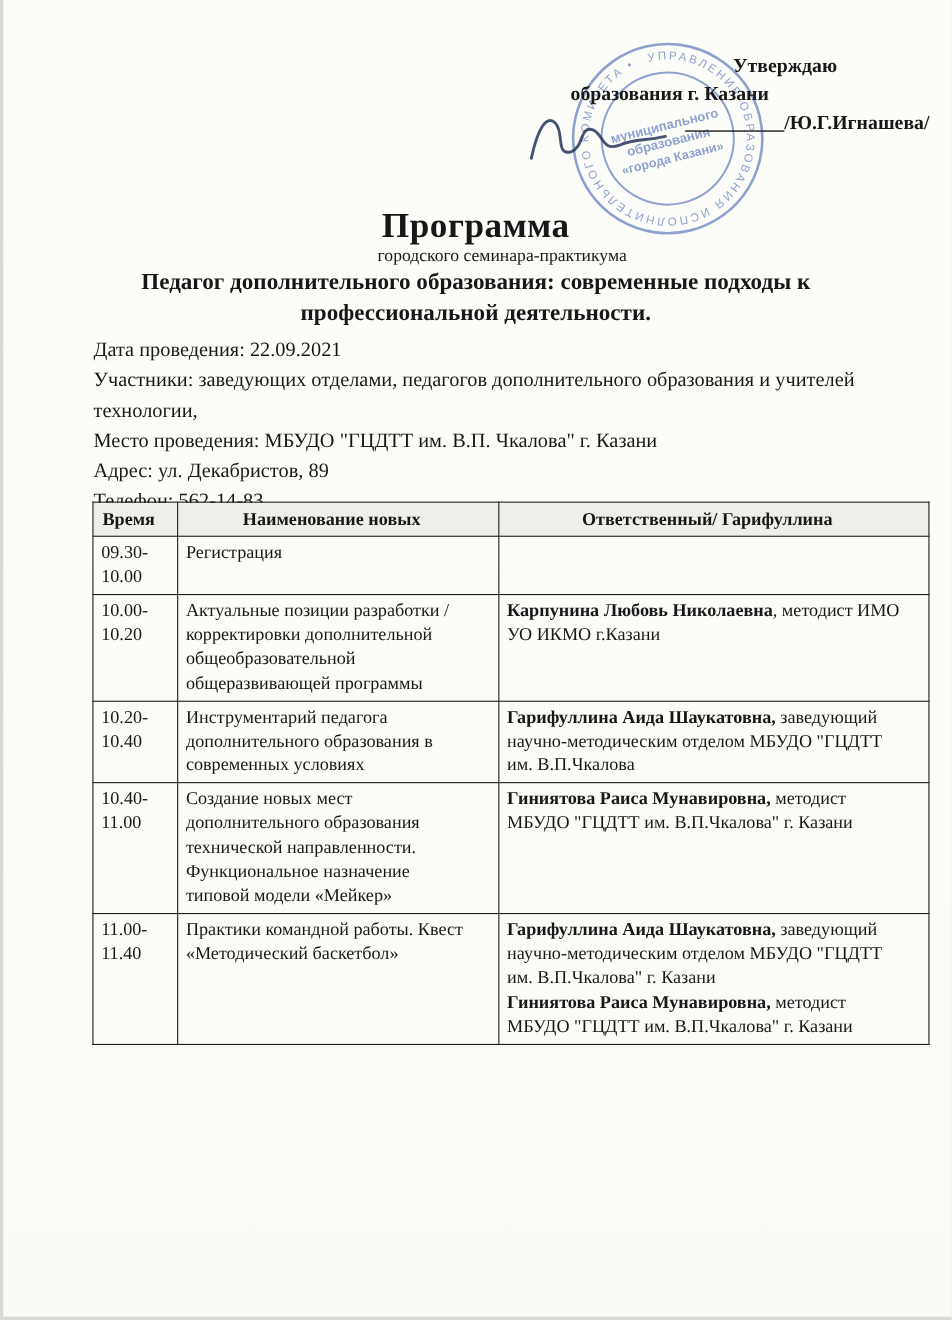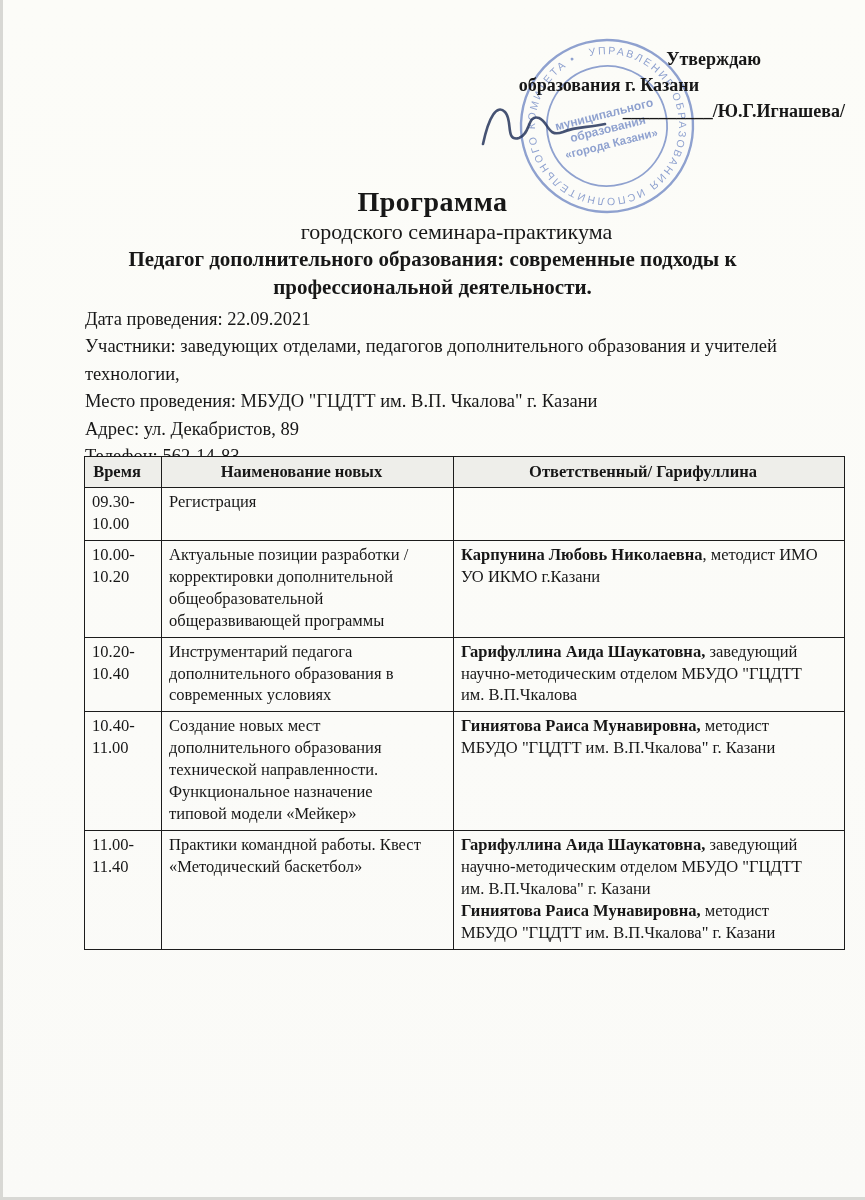--- a/index.html
+++ b/index.html
@@ -39,22 +39,22 @@
   .stamp circle { stroke:#4161b2; fill:none; }
 
   
   .signature {
     position:absolute; top:98px; right:250px;
     width:140px; height:60px; z-index:3; pointer-events:none;
   }
 
   
   .title-block { position:absolute; top:186px; left:0; width:100%; text-align:center; z-index:2; }
-  .title   { font-size:28px; font-weight:bold; letter-spacing:.5px; }
-  .subtitle{ font-size:22px; margin-top:1px;padding-left:48px; }
+  .title   { font-size:32px; font-weight:bold; letter-spacing:.5px; }
+  .subtitle{ font-size:16px; margin-top:1px;padding-left:48px; }
   .topic   { font-size:21px; font-weight:bold; line-height:1.35; margin-top:0; padding:0 70px; }
 
   
   .details {
     position:absolute; top:306px; left:85px; right:22px;
     font-size:18.5px; line-height:1.48; z-index:2;
   }
 
   
   .table-wrap { position:absolute; top:456px; left:84px; right:20px; z-index:2; }

